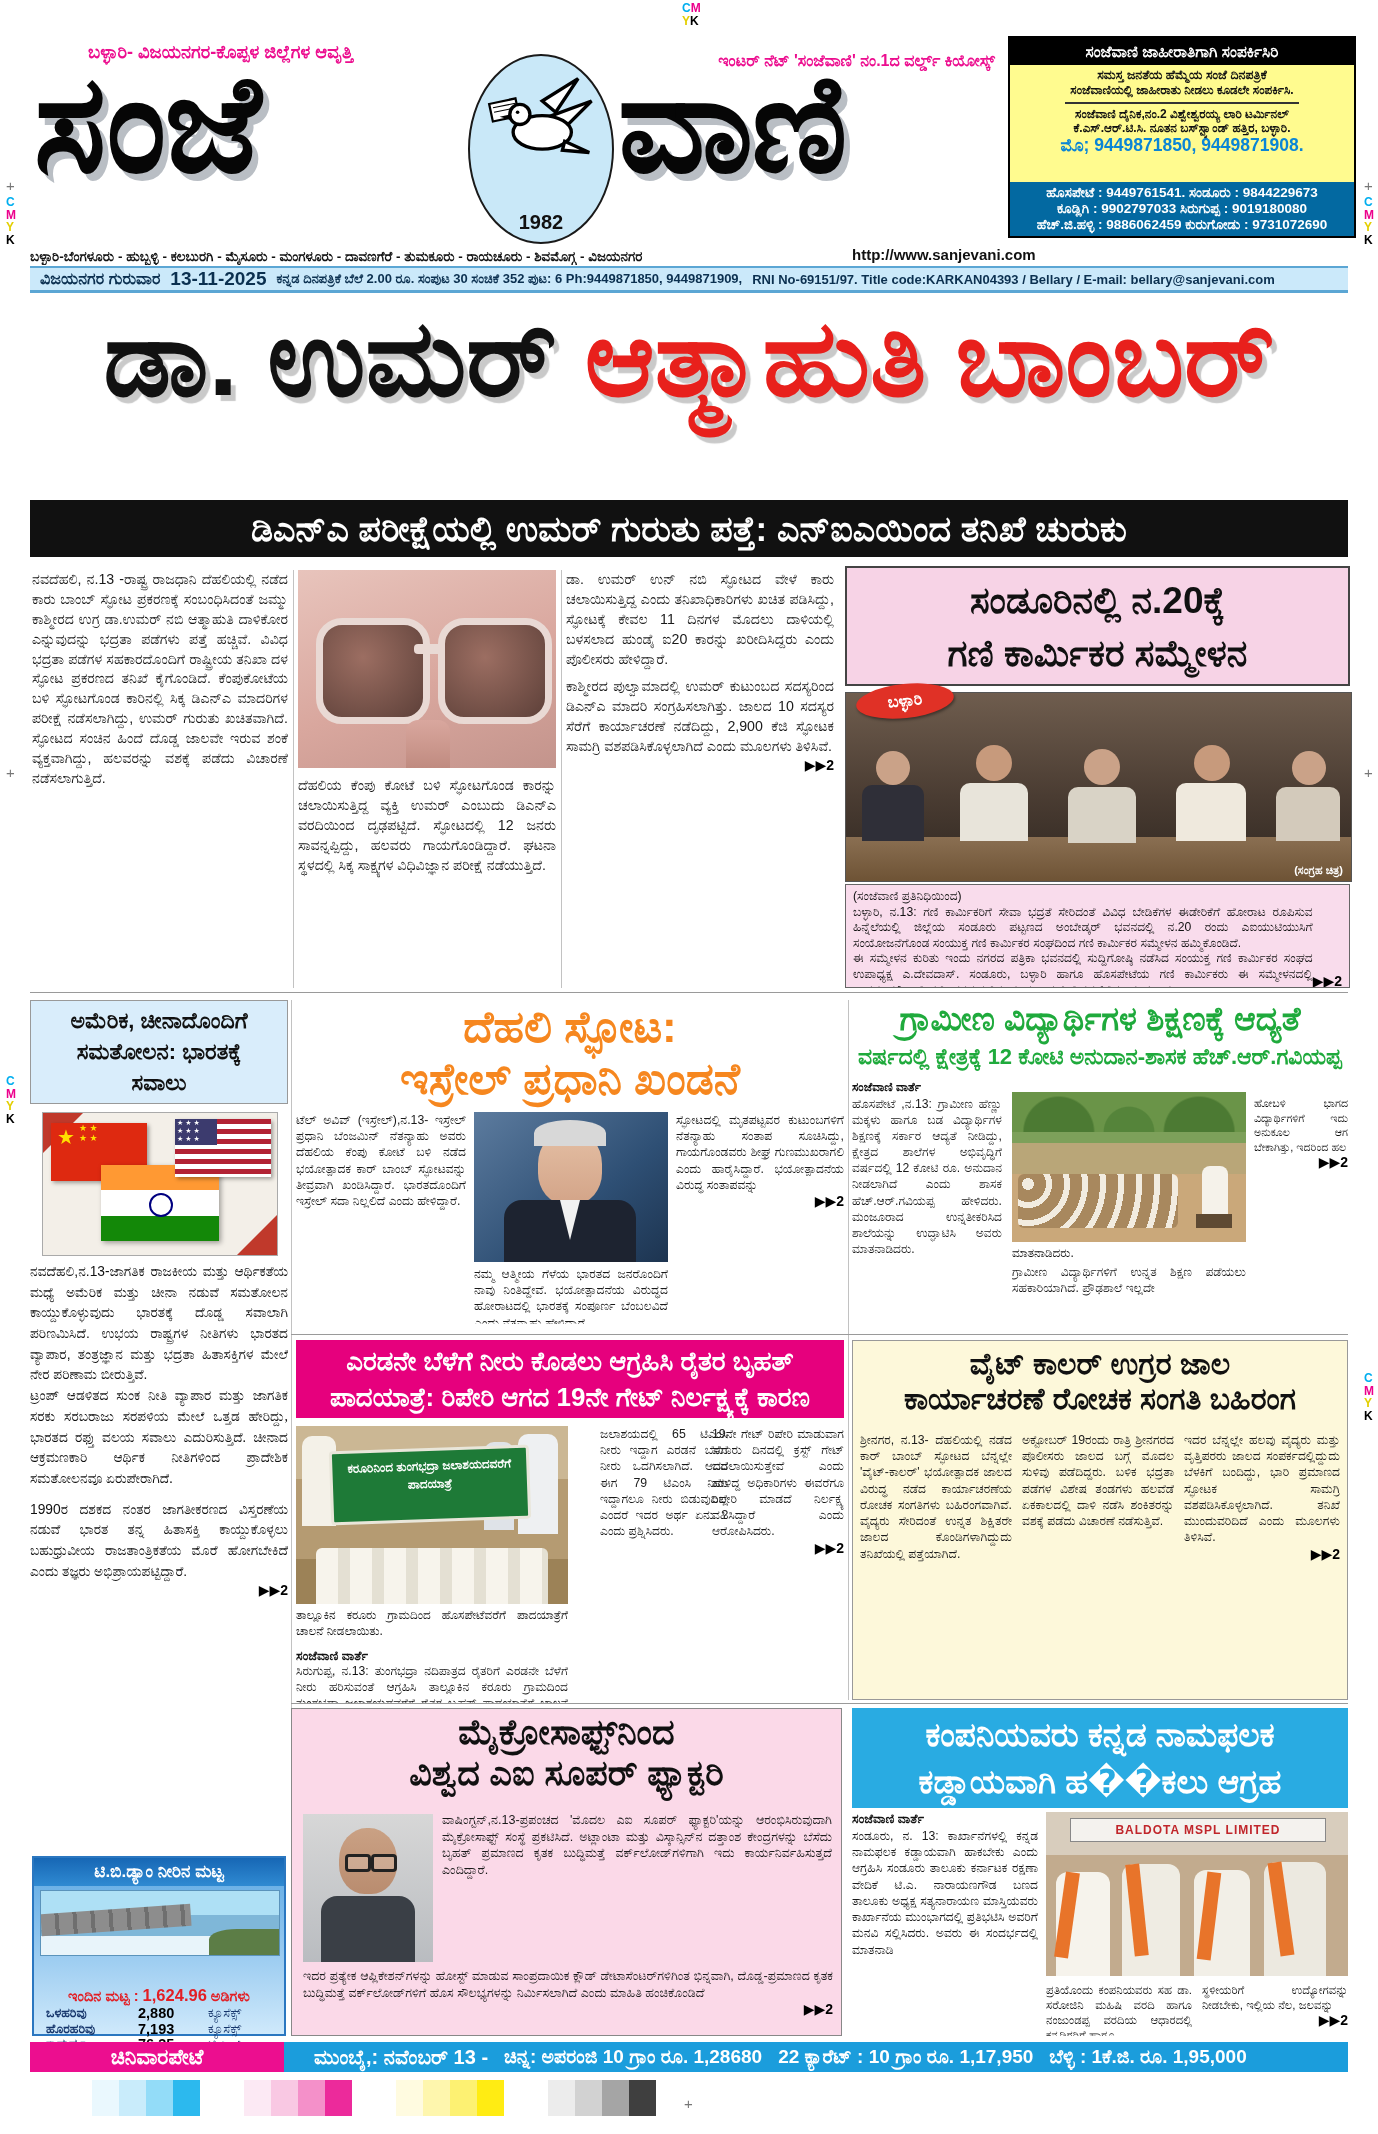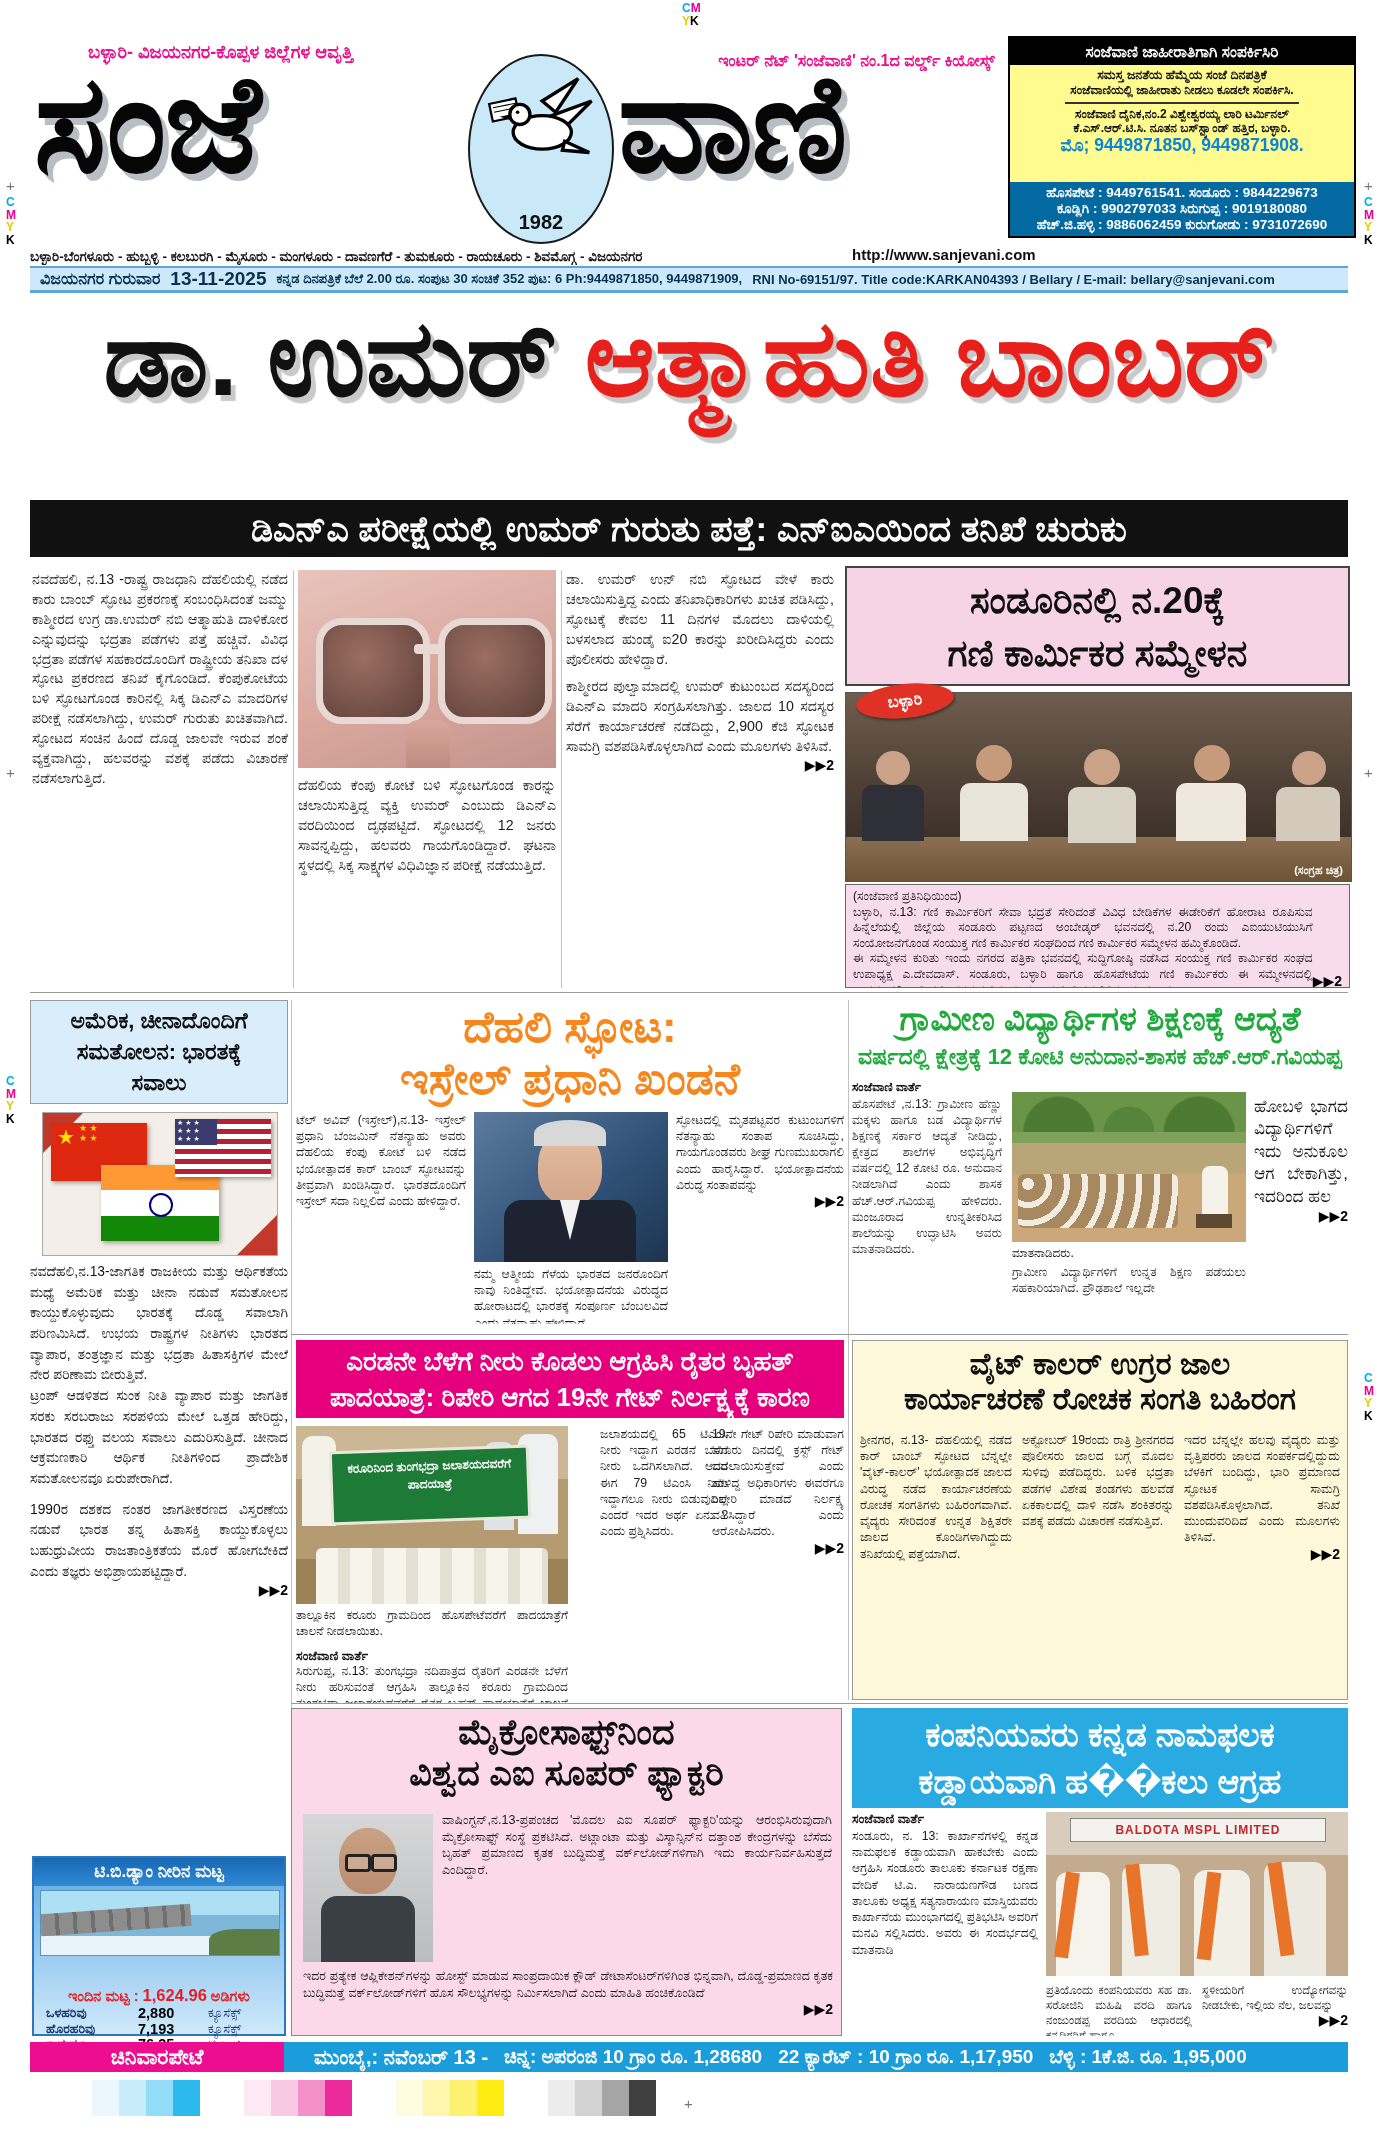--- a/index.html
+++ b/index.html
@@ -216,21 +216,21 @@
   <div class="abs small-txt j" style="left:852px;top:1096px;width:150px;height:238px;overflow:hidden;font-size:12.2px;">ಹೊಸಪೇಟೆ ,ನ.13: ಗ್ರಾಮೀಣ ಹೆಣ್ಣು ಮಕ್ಕಳು ಹಾಗೂ ಬಡ ವಿದ್ಯಾರ್ಥಿಗಳ ಶಿಕ್ಷಣಕ್ಕೆ ಸರ್ಕಾರ ಆದ್ಯತೆ ನೀಡಿದ್ದು, ಕ್ಷೇತ್ರದ ಶಾಲೆಗಳ ಅಭಿವೃದ್ಧಿಗೆ ವರ್ಷದಲ್ಲಿ 12 ಕೋಟಿ ರೂ. ಅನುದಾನ ನೀಡಲಾಗಿದೆ ಎಂದು ಶಾಸಕ ಹೆಚ್.ಆರ್.ಗವಿಯಪ್ಪ ಹೇಳಿದರು. ಮಂಜೂರಾದ ಉನ್ನತೀಕರಿಸಿದ ಶಾಲೆಯನ್ನು ಉದ್ಘಾಟಿಸಿ ಅವರು ಮಾತನಾಡಿದರು.</div>
   <div class="ph" style="left:1012px;top:1092px;width:234px;height:150px;background:linear-gradient(#7da05a 0 34%,#b9a678 34% 55%,#caa87a 55% 100%);">
     <div style="position:absolute;left:0;top:0;width:100%;height:40px;background:radial-gradient(circle at 20% 100%,#4c7a33 18%,transparent 19%),radial-gradient(circle at 50% 100%,#55843a 20%,transparent 21%),radial-gradient(circle at 80% 100%,#4c7a33 18%,transparent 19%),#6a9448;"></div>
     <div style="position:absolute;left:6px;bottom:14px;width:160px;height:54px;background:repeating-radial-gradient(circle at 10px 10px,#f2ece0 0 6px,transparent 6px 18px),#a8885e;border-radius:6px;"></div>
     <div style="position:absolute;right:18px;bottom:18px;width:26px;height:58px;background:#f5f2ea;border-radius:8px 8px 0 0;"></div>
     <div style="position:absolute;right:14px;bottom:14px;width:36px;height:14px;background:#5e4a33;"></div>
   </div>
   <div class="abs" style="left:1012px;top:1246px;width:234px;font-size:12px;">ಮಾತನಾಡಿದರು.</div>
   <div class="abs small-txt j" style="left:1012px;top:1264px;width:234px;height:66px;overflow:hidden;font-size:12.2px;">ಗ್ರಾಮೀಣ ವಿದ್ಯಾರ್ಥಿಗಳಿಗೆ ಉನ್ನತ ಶಿಕ್ಷಣ ಪಡೆಯಲು ಸಹಕಾರಿಯಾಗಿದೆ. ಪ್ರೌಢಶಾಲೆ ಇಲ್ಲದೇ</div>
   <div class="abs" style="left:1254px;top:1096px;width:94px;height:238px;overflow:hidden;">
-    <div class="j" style="font-size:17px;line-height:1.32;">ಹೋಬಳಿ ಭಾಗದ ವಿದ್ಯಾರ್ಥಿಗಳಿಗೆ ಇದು ಅನುಕೂಲ ಆಗ ಬೇಕಾಗಿತ್ತು, ಇದರಿಂದ ಹಲ</div>
+    <div class="j" style="font-size:11px;line-height:1.32;">ಹೋಬಳಿ ಭಾಗದ ವಿದ್ಯಾರ್ಥಿಗಳಿಗೆ ಇದು ಅನುಕೂಲ ಆಗ ಬೇಕಾಗಿತ್ತು, ಇದರಿಂದ ಹಲ</div>
     <span class="jump">▶▶2</span>
   </div>
 
   <div class="abs hrule" style="left:291px;top:1334px;width:1057px;"></div>
 
   <div class="abs" style="left:296px;top:1340px;width:548px;height:78px;background:#e6007d;color:#fff;box-sizing:border-box;padding-top:3px;">
     <div class="b c" style="font-size:26px;line-height:1.4;">ಎರಡನೇ ಬೆಳೆಗೆ ನೀರು ಕೊಡಲು ಆಗ್ರಹಿಸಿ ರೈತರ ಬೃಹತ್</div>
     <div class="b c" style="font-size:26px;line-height:1.4;">ಪಾದಯಾತ್ರೆ: ರಿಪೇರಿ ಆಗದ 19ನೇ ಗೇಟ್ ನಿರ್ಲಕ್ಷ್ಯಕ್ಕೆ ಕಾರಣ</div>
   </div>
   <div class="ph" style="left:296px;top:1426px;width:272px;height:178px;background:linear-gradient(#cbb794 0 30%,#b59b72 30% 75%,#9c8257 75% 100%);">

